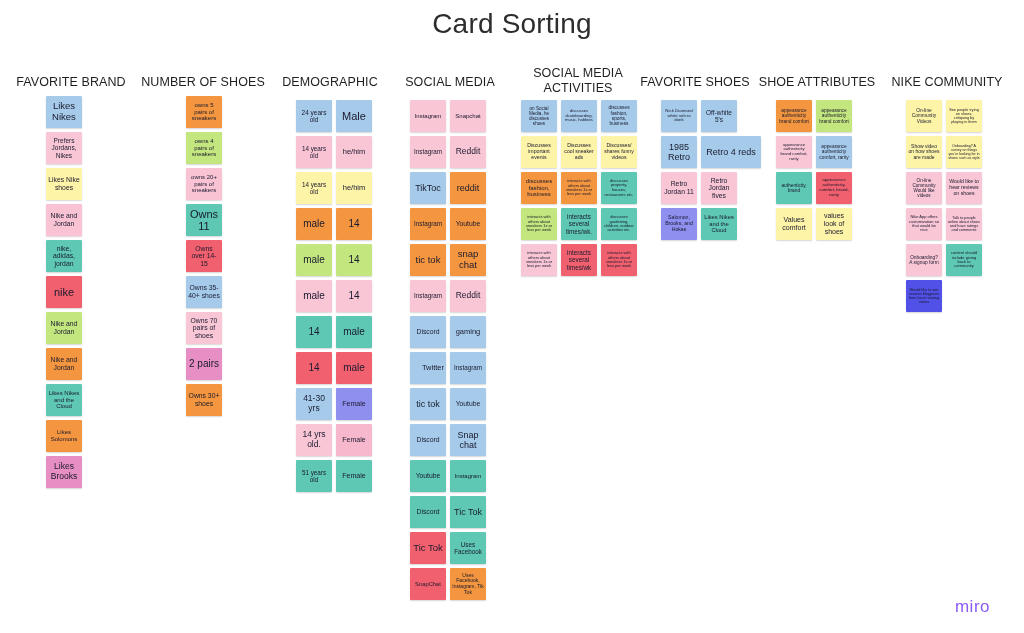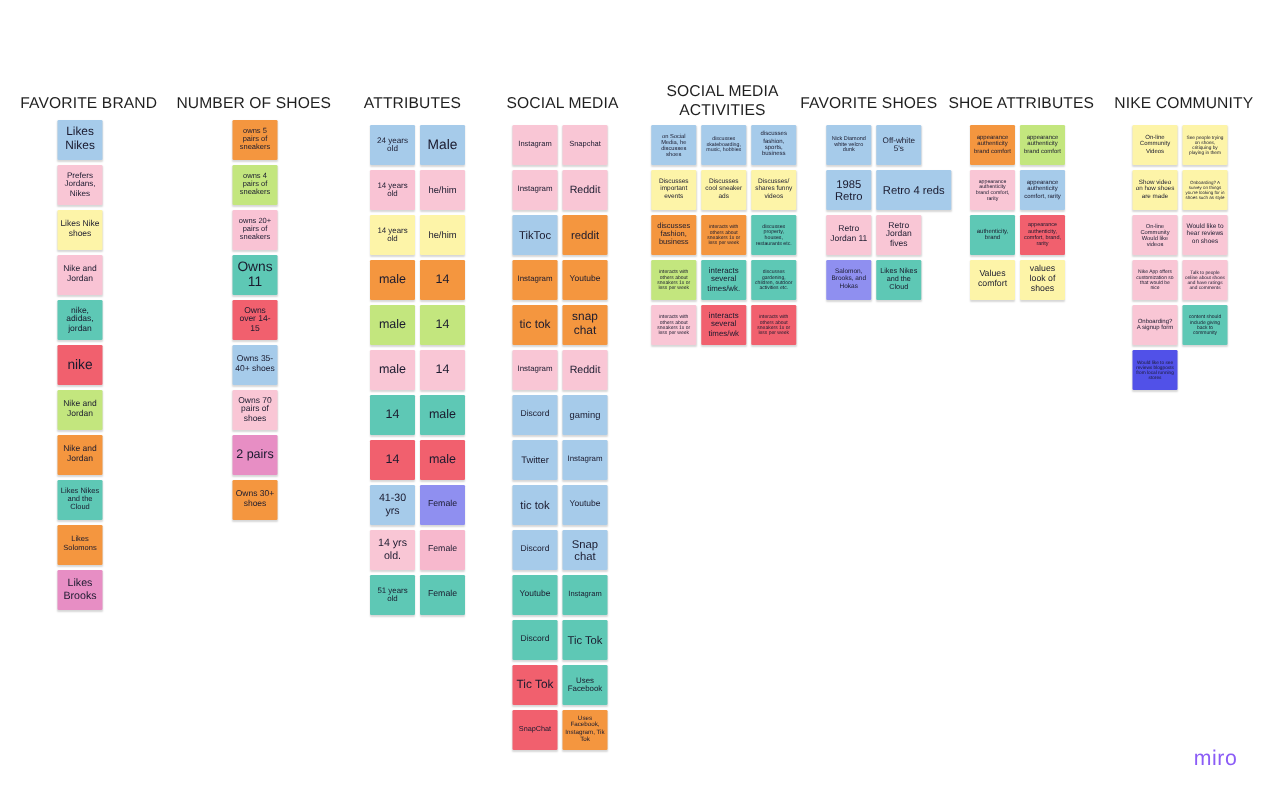--- a/index.html
+++ b/index.html
@@ -59,20 +59,21 @@
     font-size: 17px;
     color: #8b5cf6;
     letter-spacing: 0.5px;
   }
 </style>
 </head>
 <body>
 
 <div id="board">
 
+  <div id="board-title">Card Sorting</div>
 
   <div id="columns-layer">
       <div class="col-header" style="left: 16px; top: 75px; width: 110px;">FAVORITE BRAND</div>
       <div class="note" style="left: 46px; top: 96px; width: 36px; height: 32px; background: rgb(166, 203, 234);">
         <span style="font-size: 9.5px;">Likes Nikes</span>
       </div>
       <div class="note" style="left: 46px; top: 132px; width: 36px; height: 32px; background: rgb(249, 198, 213);">
         <span style="font-size: 6.5px;">Prefers Jordans, Nikes</span>
       </div>
       <div class="note" style="left: 46px; top: 168px; width: 36px; height: 32px; background: rgb(253, 244, 168);">
@@ -123,21 +124,21 @@
       </div>
       <div class="note" style="left: 186px; top: 312px; width: 36px; height: 32px; background: rgb(249, 198, 213);">
         <span style="font-size: 6.8px;">Owns 70 pairs of shoes</span>
       </div>
       <div class="note" style="left: 186px; top: 348px; width: 36px; height: 32px; background: rgb(231, 142, 196);">
         <span style="font-size: 10px;">2 pairs</span>
       </div>
       <div class="note" style="left: 186px; top: 384px; width: 36px; height: 32px; background: rgb(244, 150, 63);">
         <span style="font-size: 6.8px;">Owns 30+ shoes</span>
       </div>
-      <div class="col-header" style="left: 275px; top: 75px; width: 110px;">ATTRIBUTES</div>
+      <div class="col-header" style="left: 275px; top: 75px; width: 110px;">DEMOGRAPHIC</div>
       <div class="note" style="left: 296px; top: 100px; width: 36px; height: 32px; background: rgb(166, 203, 234);">
         <span style="font-size: 6.5px;">24 years old</span>
       </div>
       <div class="note" style="left: 336px; top: 100px; width: 36px; height: 32px; background: rgb(166, 203, 234);">
         <span style="font-size: 11px;">Male</span>
       </div>
       <div class="note" style="left: 296px; top: 136px; width: 36px; height: 32px; background: rgb(249, 195, 212);">
         <span style="font-size: 6.3px;">14 years old</span>
       </div>
       <div class="note" style="left: 336px; top: 136px; width: 36px; height: 32px; background: rgb(249, 198, 213);">
@@ -234,21 +235,21 @@
       <div class="note" style="left: 450px; top: 280px; width: 36px; height: 32px; background: rgb(249, 198, 213);">
         <span style="font-size: 8.5px;">Reddit</span>
       </div>
       <div class="note" style="left: 410px; top: 316px; width: 36px; height: 32px; background: rgb(166, 203, 234);">
         <span style="font-size: 6.8px;">Discord</span>
       </div>
       <div class="note" style="left: 450px; top: 316px; width: 36px; height: 32px; background: rgb(166, 203, 234);">
         <span style="font-size: 7.5px;">gaming</span>
       </div>
       <div class="note" style="left: 410px; top: 352px; width: 36px; height: 32px; background: rgb(166, 203, 234);">
-        <span style="font-size: 7.5px;">Twitter</span>
+        <span style="font-size: 7.5px; text-align: right;">Twitter</span>
       </div>
       <div class="note" style="left: 450px; top: 352px; width: 36px; height: 32px; background: rgb(166, 203, 234);">
         <span style="font-size: 6.3px;">Instagram</span>
       </div>
       <div class="note" style="left: 410px; top: 388px; width: 36px; height: 32px; background: rgb(166, 203, 234);">
         <span style="font-size: 9px;">tic tok</span>
       </div>
       <div class="note" style="left: 450px; top: 388px; width: 36px; height: 32px; background: rgb(166, 203, 234);">
         <span style="font-size: 6.8px;">Youtube</span>
       </div>

